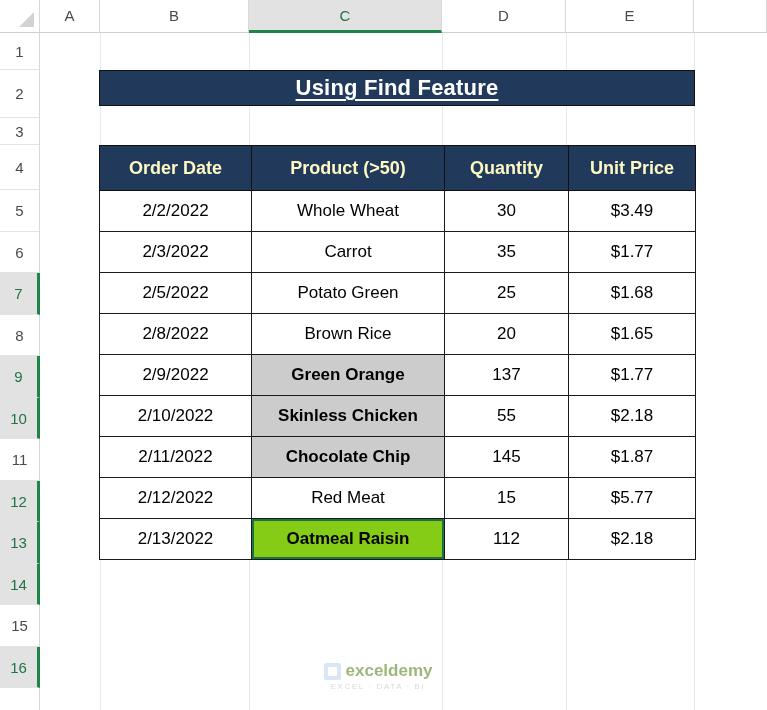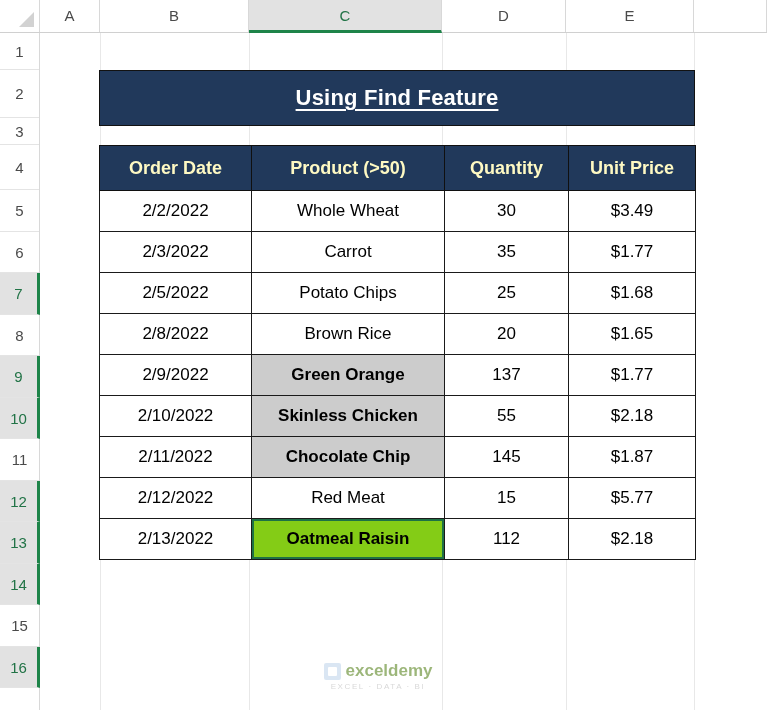--- a/index.html
+++ b/index.html
@@ -92,21 +92,21 @@
   .gridline-v {
     position: absolute;
     width: 1px;
     background: #e8e8e8;
   }
 
   
   #title-banner {
     position: absolute;
     left: 99px; top: 70px;
-    width: 596px; height: 56px;
+    width: 596px; height: 36px;
     background: #21395B;
     border: 1px solid #121212;
     display: flex;
     align-items: center;
     justify-content: center;
   }
   #title-banner .title-text {
     color: #ffffff;
     font-size: 22px;
     font-weight: bold;
@@ -275,21 +275,21 @@
           <td>$3.49</td>
         </tr>
         <tr>
           <td>2/3/2022</td>
           <td>Carrot</td>
           <td>35</td>
           <td>$1.77</td>
         </tr>
         <tr>
           <td>2/5/2022</td>
-          <td>Potato Chips</td>
+          <td>Potato Green</td>
           <td>25</td>
           <td>$1.68</td>
         </tr>
         <tr>
           <td>2/8/2022</td>
           <td>Brown Rice</td>
           <td>20</td>
           <td>$1.65</td>
         </tr>
         <tr>

